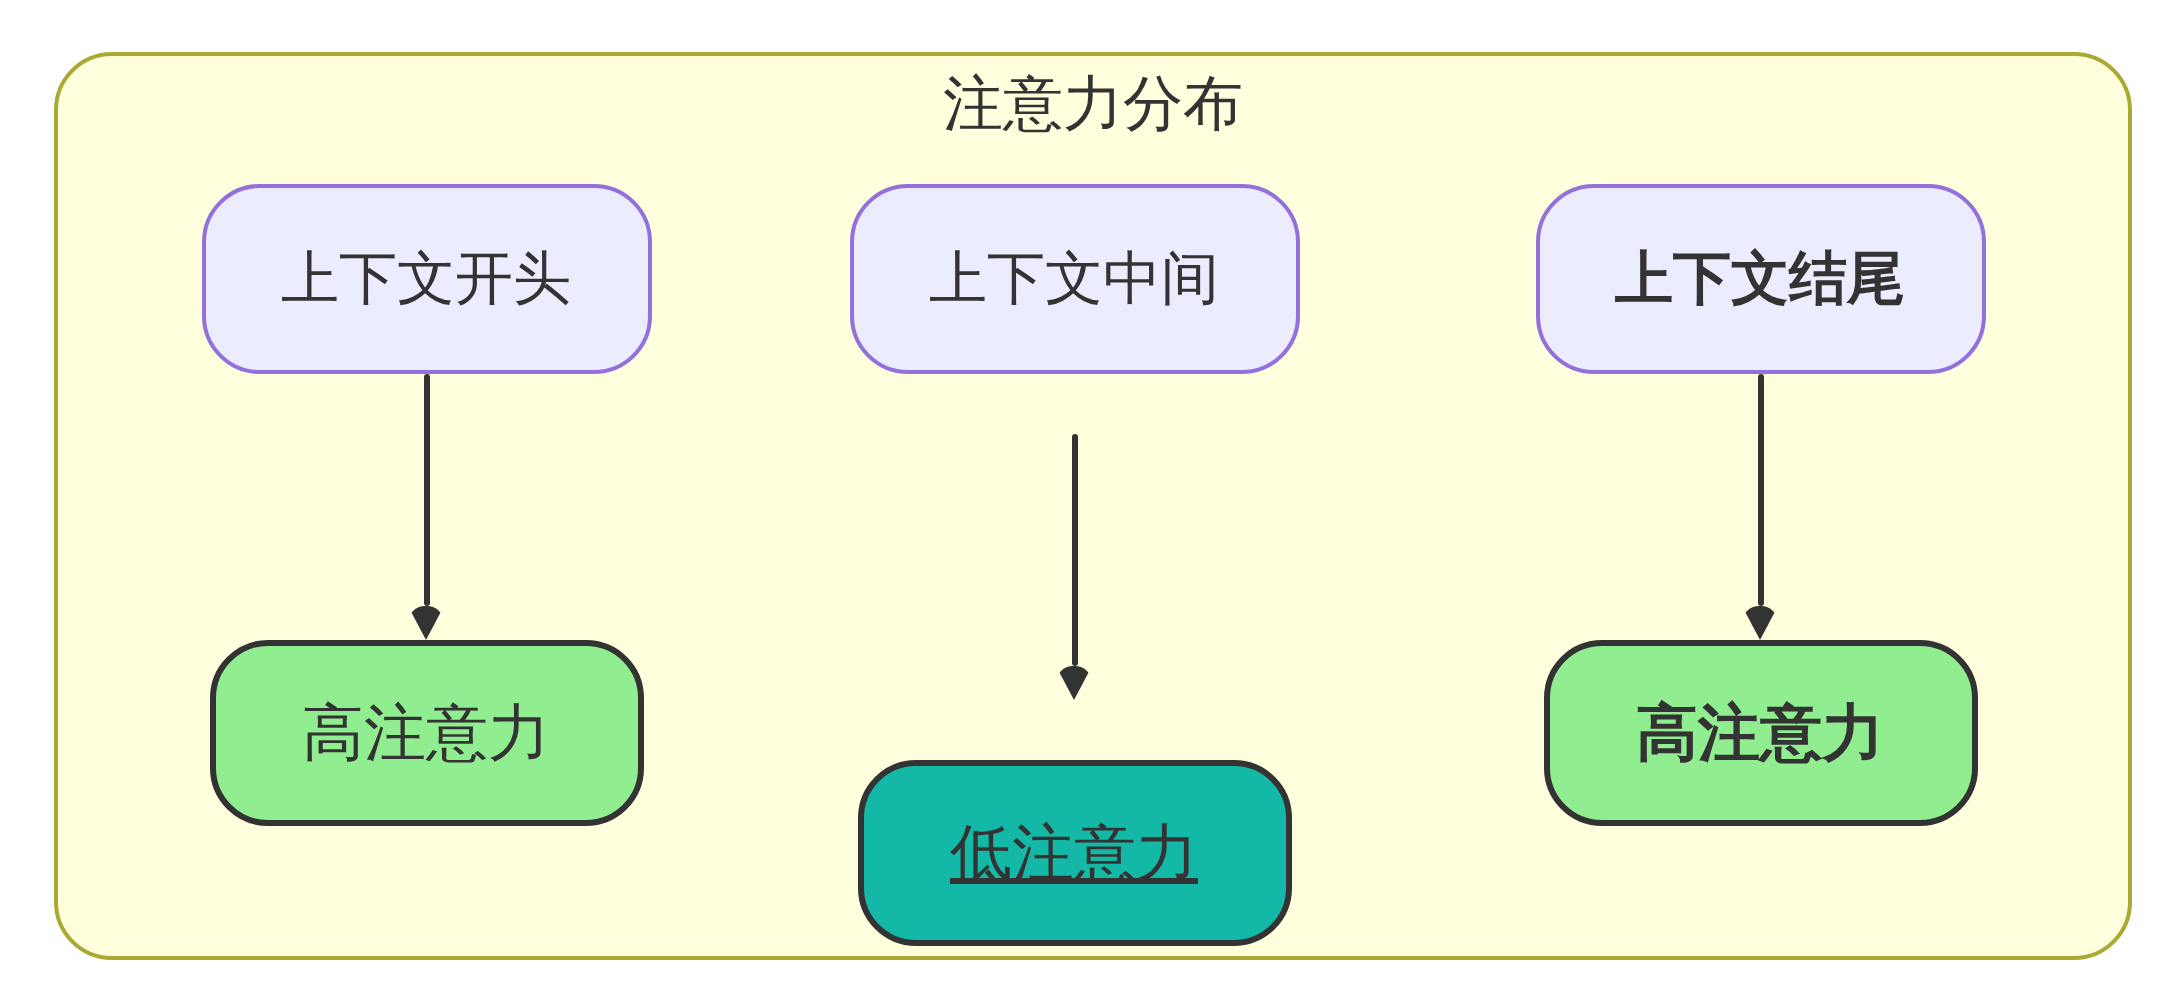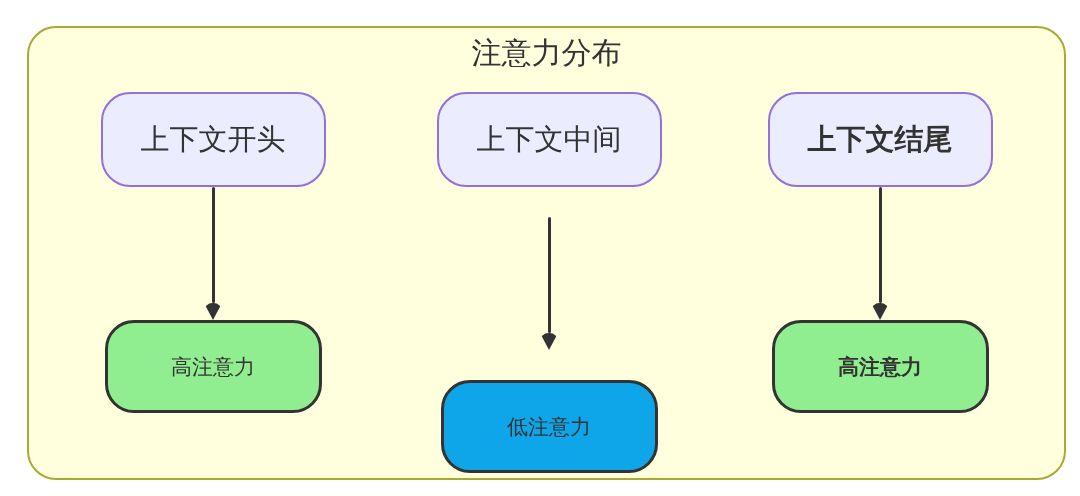--- a/index.html
+++ b/index.html
@@ -26,21 +26,21 @@
   }
   .flow-column {
     position: absolute;
     top: 64px;
     width: 248px;
     display: flex;
     flex-direction: column;
     align-items: center;
   }
   .col-1 { left: 60px; }
-  .col-2 { left: 396px; gap: 30px; }
+  .col-2 { left: 384px; gap: 30px; }
   .col-3 { left: 727px; font-weight: bold; }
   .src-node {
     width: 225px; height: 95px;
     border: 2px solid;
     display: flex;
     align-items: center;
     justify-content: center;
     font-size: 29px;
   }
   .edge {
@@ -58,21 +58,21 @@
     border-left: 9px solid transparent;
     border-right: 9px solid transparent;
     border-top: 17px solid;
   }
   .dst-node {
     width: 217px; height: 93px;
     border: 3px solid;
     display: flex;
     align-items: center;
     justify-content: center;
-    font-size: 21px;
+    font-size: 31px;
   }
 </style>
 </head>
 <body style="background: rgb(255, 255, 255);">
 
 <div class="cluster" style="background-color: rgb(255, 255, 222); border-color: rgb(170, 170, 51);">
 
   <div class="cluster-title" style="color: rgb(51, 51, 51);">注意力分布</div>
 
   <div class="flow-column col-1">
@@ -83,21 +83,21 @@
     </div>
     <div class="dst-node" style="background-color: rgb(144, 238, 144); border-color: rgb(51, 51, 51); color: rgb(51, 51, 51);">高注意力</div>
   </div>
 
   <div class="flow-column col-2">
     <div class="src-node" style="background-color: rgb(236, 236, 255); border-color: rgb(147, 112, 219); color: rgb(51, 51, 51);">上下文中间</div>
     <div class="edge">
       <div class="edge-line" style="background-color: rgb(51, 51, 51);"></div>
       <div class="edge-arrowhead" style="border-top-color: rgb(51, 51, 51);"></div>
     </div>
-    <div class="dst-node" style="background-color: #0ea5e9; border-color: rgb(51, 51, 51); color: rgb(51, 51, 51);">低注意力</div>
+    <div class="dst-node" style="background-color: #14b8a6; border-color: rgb(51, 51, 51); color: rgb(51, 51, 51); text-decoration: underline;">低注意力</div>
   </div>
 
   <div class="flow-column col-3">
     <div class="src-node" style="background-color: rgb(236, 236, 255); border-color: rgb(147, 112, 219); color: rgb(51, 51, 51);">上下文结尾</div>
     <div class="edge">
       <div class="edge-line" style="background-color: rgb(51, 51, 51);"></div>
       <div class="edge-arrowhead" style="border-top-color: rgb(51, 51, 51);"></div>
     </div>
     <div class="dst-node" style="background-color: rgb(144, 238, 144); border-color: rgb(51, 51, 51); color: rgb(51, 51, 51);">高注意力</div>
   </div>

